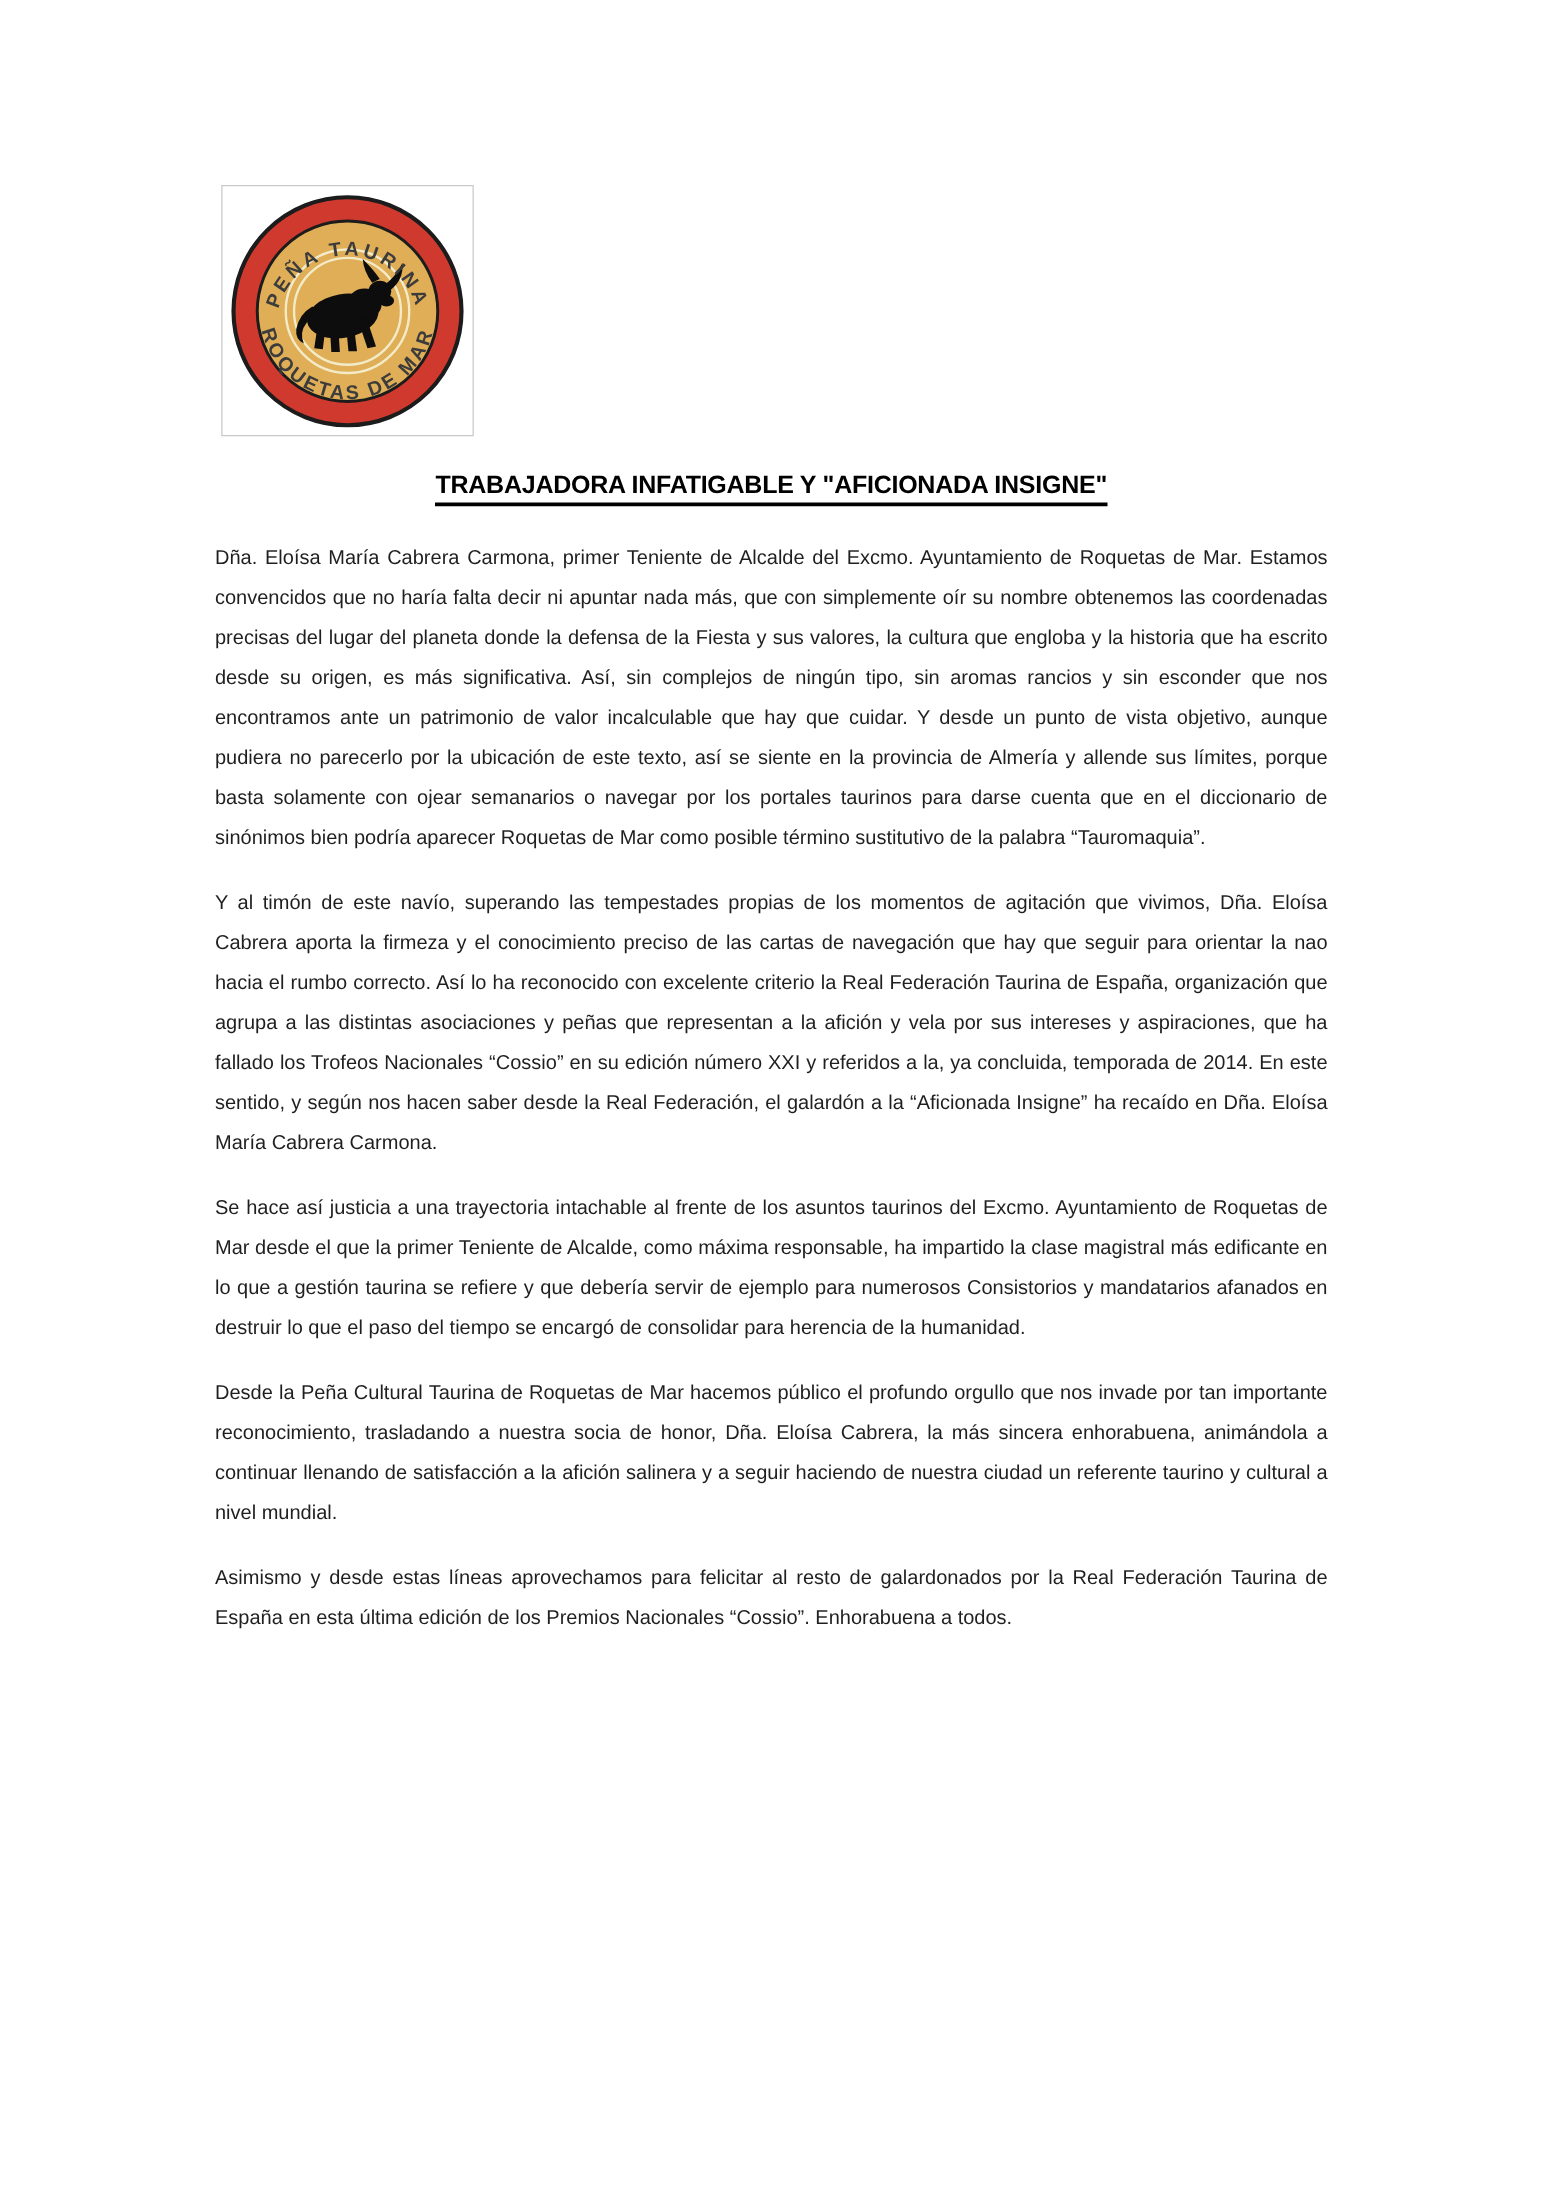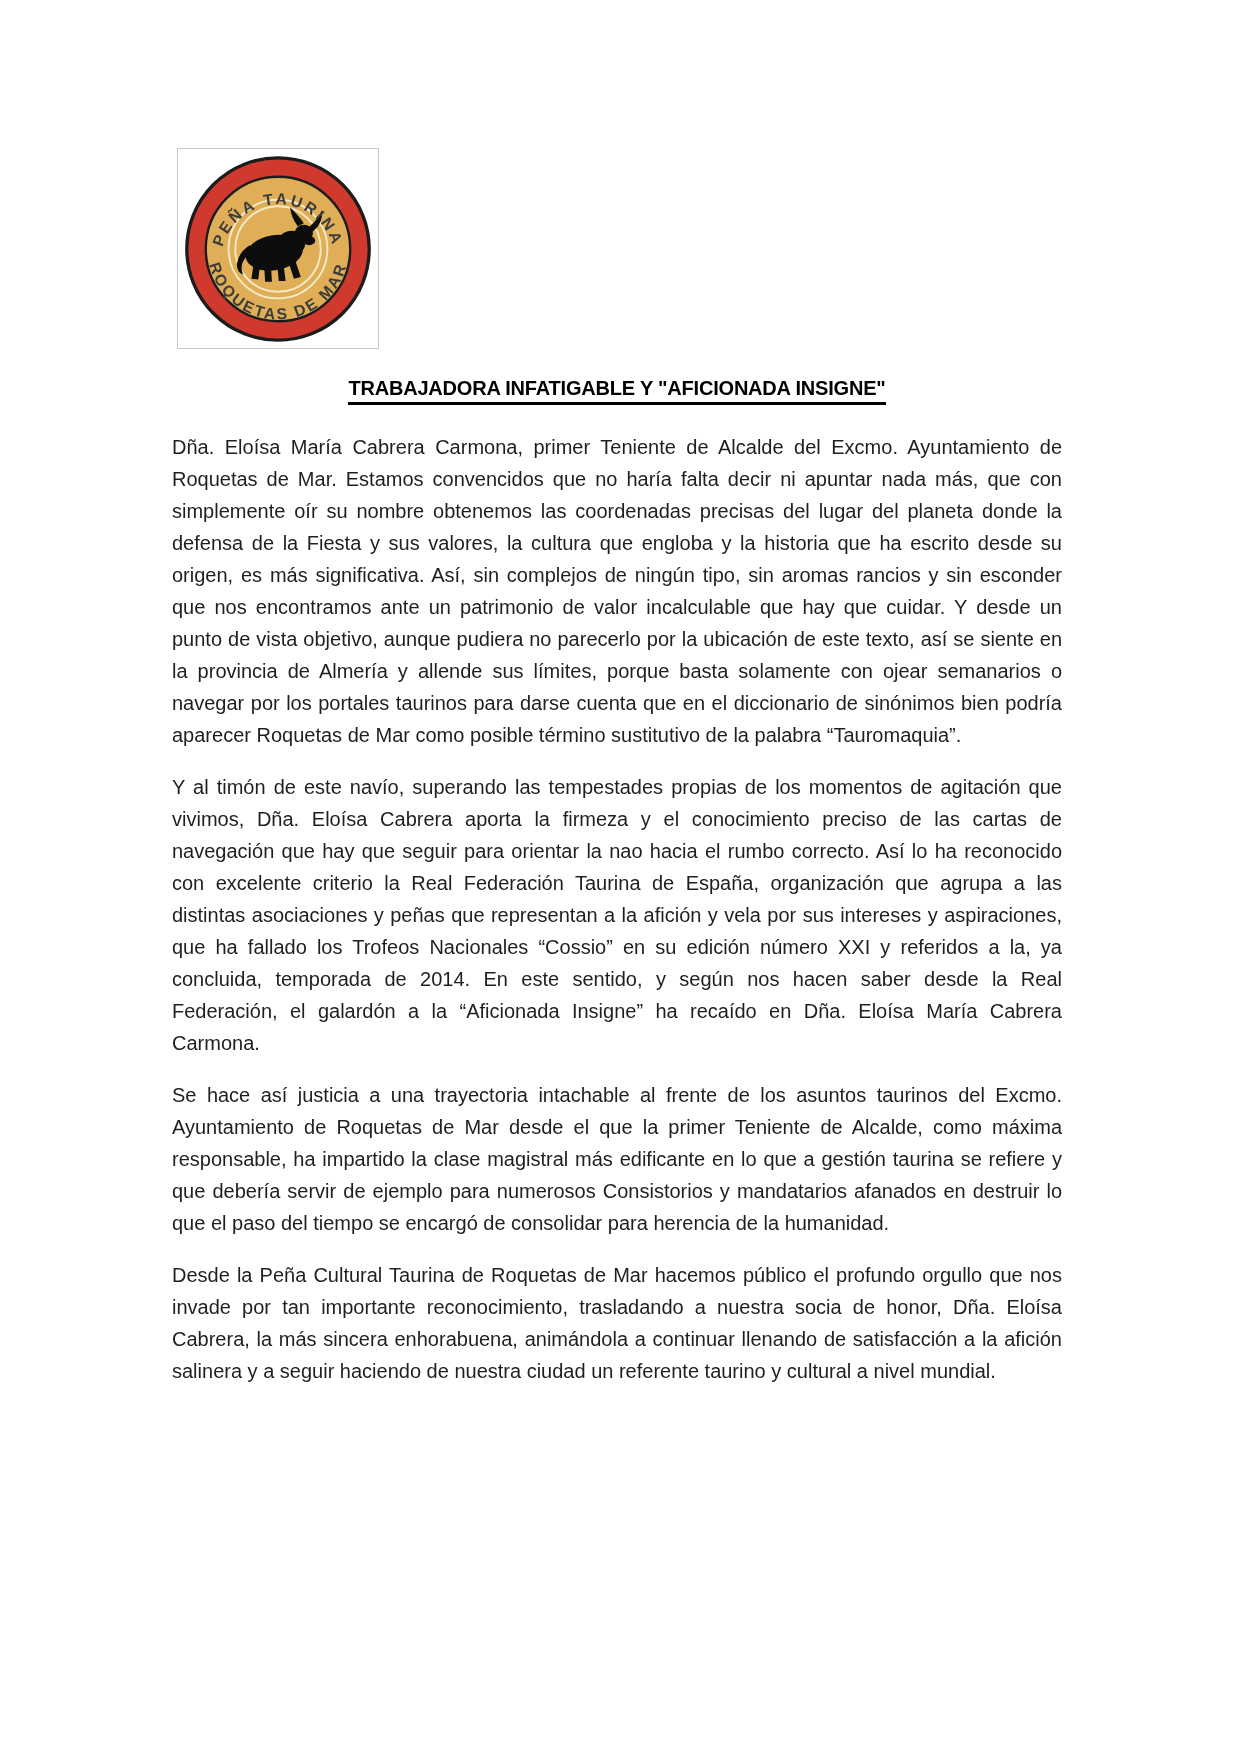--- a/index.html
+++ b/index.html
@@ -34,21 +34,21 @@
     color: #000000;
     letter-spacing: -0.2px;
   }
   .doc-title .title-inner {
     display: inline-block;
     border-bottom: 3px solid #000000;
     padding-bottom: 2px;
   }
   .para {
     margin: 20px 0 0 0;
-    font-size: 20px;
+    font-size: 16px;
     line-height: 32px;
     text-align: justify;
     text-align-last: left;
     color: #1f1f1f;
   }
   .para.first { margin-top: 26px; }
 </style>
 </head>
 <body>
 
@@ -87,14 +87,15 @@
   </div>
 
   <h1 class="doc-title">
     <span class="title-inner">TRABAJADORA INFATIGABLE Y "AFICIONADA INSIGNE"</span>
   </h1>
 
   <p class="para first">Dña. Eloísa María Cabrera Carmona, primer Teniente de Alcalde del Excmo. Ayuntamiento de Roquetas de Mar. Estamos convencidos que no haría falta decir ni apuntar nada más, que con simplemente oír su nombre obtenemos las coordenadas precisas del lugar del planeta donde la defensa de la Fiesta y sus valores, la cultura que engloba y la historia que ha escrito desde su origen, es más significativa. Así, sin complejos de ningún tipo, sin aromas rancios y sin esconder que nos encontramos ante un patrimonio de valor incalculable que hay que cuidar. Y desde un punto de vista objetivo, aunque pudiera no parecerlo por la ubicación de este texto, así se siente en la provincia de Almería y allende sus límites, porque basta solamente con ojear semanarios o navegar por los portales taurinos para darse cuenta que en el diccionario de sinónimos bien podría aparecer Roquetas de Mar como posible término sustitutivo de la palabra “Tauromaquia”.</p>
   <p class="para">Y al timón de este navío, superando las tempestades propias de los momentos de agitación que vivimos, Dña. Eloísa Cabrera aporta la firmeza y el conocimiento preciso de las cartas de navegación que hay que seguir para orientar la nao hacia el rumbo correcto. Así lo ha reconocido con excelente criterio la Real Federación Taurina de España, organización que agrupa a las distintas asociaciones y peñas que representan a la afición y vela por sus intereses y aspiraciones, que ha fallado los Trofeos Nacionales “Cossio” en su edición número XXI y referidos a la, ya concluida, temporada de 2014. En este sentido, y según nos hacen saber desde la Real Federación, el galardón a la “Aficionada Insigne” ha recaído en Dña. Eloísa María Cabrera Carmona.</p>
   <p class="para">Se hace así justicia a una trayectoria intachable al frente de los asuntos taurinos del Excmo. Ayuntamiento de Roquetas de Mar desde el que la primer Teniente de Alcalde, como máxima responsable, ha impartido la clase magistral más edificante en lo que a gestión taurina se refiere y que debería servir de ejemplo para numerosos Consistorios y mandatarios afanados en destruir lo que el paso del tiempo se encargó de consolidar para herencia de la humanidad.</p>
   <p class="para">Desde la Peña Cultural Taurina de Roquetas de Mar hacemos público el profundo orgullo que nos invade por tan importante reconocimiento, trasladando a nuestra socia de honor, Dña. Eloísa Cabrera, la más sincera enhorabuena, animándola a continuar llenando de satisfacción a la afición salinera y a seguir haciendo de nuestra ciudad un referente taurino y cultural a nivel mundial.</p>
+  <p class="para">Asimismo y desde estas líneas aprovechamos para felicitar al resto de galardonados por la Real Federación Taurina de España en esta última edición de los Premios Nacionales “Cossio”. Enhorabuena a todos.</p>
 
 </div>
 
 </body></html>

